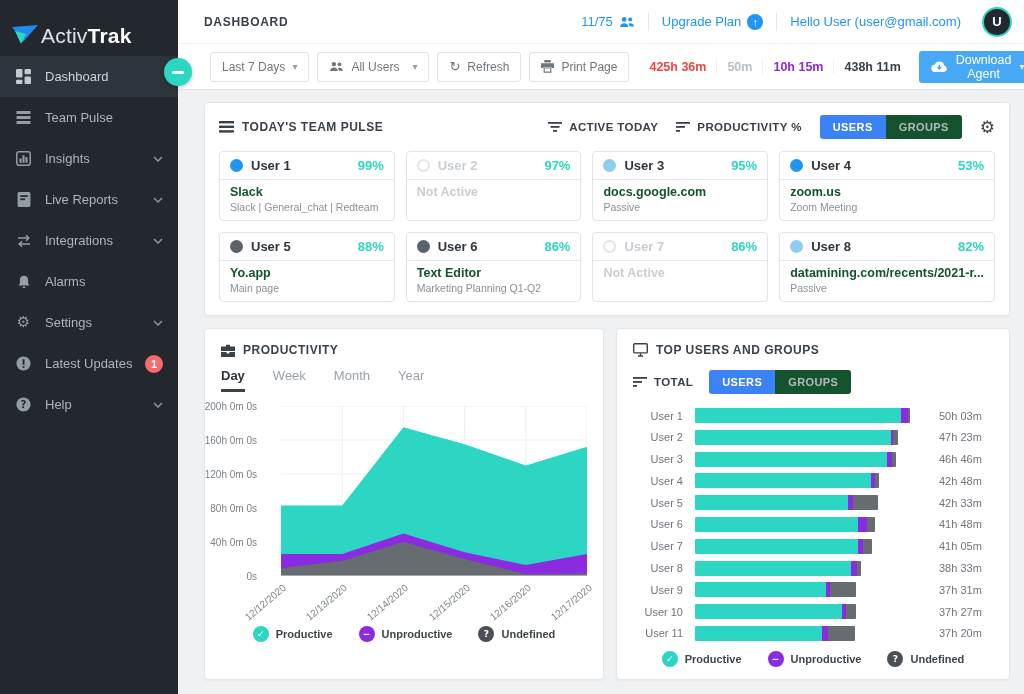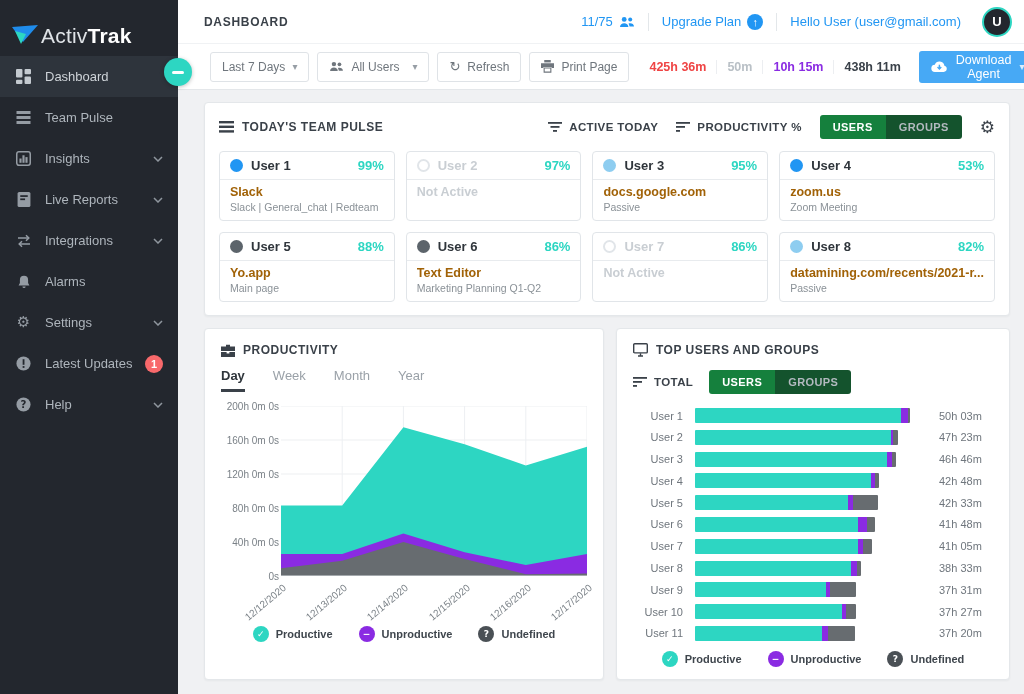--- a/index.html
+++ b/index.html
@@ -45,48 +45,48 @@
   .panel { background:#fff; border:1px solid #e4e7ea; border-radius:4px; box-shadow:0 1px 2px rgba(40,50,60,.05); }
 
   
   .pulse-panel { padding:12px 14px 13px; }
   .p-head { display:flex; align-items:center; gap:8px; }
   .p-title { font-size:12px; font-weight:bold; letter-spacing:.5px; color:#3a4149; white-space:nowrap; }
   .p-controls { margin-left:auto; display:flex; align-items:center; gap:18px; }
   .sort-opt { display:flex; align-items:center; gap:7px; font-size:11.5px; font-weight:bold; letter-spacing:.4px; color:#3a4149; cursor:pointer; white-space:nowrap; }
   .toggle { display:flex; border-radius:3px; overflow:hidden; }
   .toggle-opt { font-size:11px; font-weight:bold; padding:6px 13px; letter-spacing:.4px; cursor:pointer; }
-  .toggle-opt.on { background:#15803d; color:#fff; }
+  .toggle-opt.on { background:#3b82f6; color:#fff; }
   .toggle-opt.off { background:#14532d; color:#b3bac0; }
   .gear-glyph { font-family:"DejaVu Sans", sans-serif; font-size:17px; color:#3a4149; cursor:pointer; line-height:1; }
 
   .pulse-grid { margin-top:12px; display:grid; grid-template-columns:repeat(4,1fr); gap:11px; }
   .ucard { border:1px solid #e1e5e9; border-radius:4px; background:#fff; cursor:pointer; }
   .ucard-head { display:flex; align-items:center; padding:6px 10px; border-bottom:1px solid #e8ebee; }
   .dot { width:13px; height:13px; border-radius:50%; margin-right:8px; flex-shrink:0; }
   .dot.hollow { background:transparent; border:2px solid #e1e5e9; }
   .uname { font-size:13px; font-weight:bold; color:#2f353b; }
   .upct { margin-left:auto; font-size:13px; font-weight:bold; color:#2dd6c2; }
   .ucard-body { padding:5px 10px 7px; min-height:40px; }
-  .utitle { font-size:12.5px; font-weight:bold; color:#a16207; white-space:nowrap; overflow:hidden; text-overflow:ellipsis; }
+  .utitle { font-size:12.5px; font-weight:bold; color:#14532d; white-space:nowrap; overflow:hidden; text-overflow:ellipsis; }
   .usub { font-size:10.5px; color:#8a9197; margin-top:2px; white-space:nowrap; overflow:hidden; }
   .ucard.inactive .uname, .ucard.inactive .utitle { color:#c9ced3; }
 
   
   .bottom-row { display:flex; gap:12px; margin-top:12px; height:352px; }
   .prod-panel { width:400px; padding:14px 16px; flex-shrink:0; }
   .top-panel { flex:1; padding:14px 16px 12px; display:flex; flex-direction:column; min-width:0; }
 
   .tabs { display:flex; gap:28px; margin-top:11px; }
   .tab { font-size:13px; color:#9aa1a8; padding-bottom:6px; cursor:pointer; border-bottom:3px solid transparent; }
   .tab.active { color:#2f353b; font-weight:bold; border-bottom-color:#3a4149; }
 
   .chart-wrap { display:flex; margin-top:14px; }
   .ylabels { width:60px; position:relative; height:170px; flex-shrink:0; }
-  .ylab { position:absolute; right:2px; transform:translateY(-50%); font-size:10px; color:#7a8187; white-space:nowrap; }
+  .ylab { position:absolute; right:24px; transform:translateY(-50%); font-size:10px; color:#7a8187; white-space:nowrap; }
   .plot { flex:1; height:170px; position:relative; }
   .plot svg { position:absolute; inset:0; width:100%; height:100%; }
   .xlabels { position:relative; height:50px; margin-left:60px; }
   .xlab { position:absolute; top:6px; width:58px; text-align:right; font-size:10px; color:#7a8187; transform:rotate(-40deg); transform-origin:100% 0; white-space:nowrap; }
 
   .legend { display:flex; justify-content:center; gap:26px; margin-top:0; }
   .leg-item { display:flex; align-items:center; gap:7px; font-size:11px; font-weight:bold; color:#3f464d; }
   .leg-dot { width:16px; height:16px; border-radius:50%; color:#fff; font-size:9px; display:flex; align-items:center; justify-content:center; font-family:"DejaVu Sans", sans-serif; }
 
   .top-controls { display:flex; align-items:center; gap:16px; margin-top:13px; }

